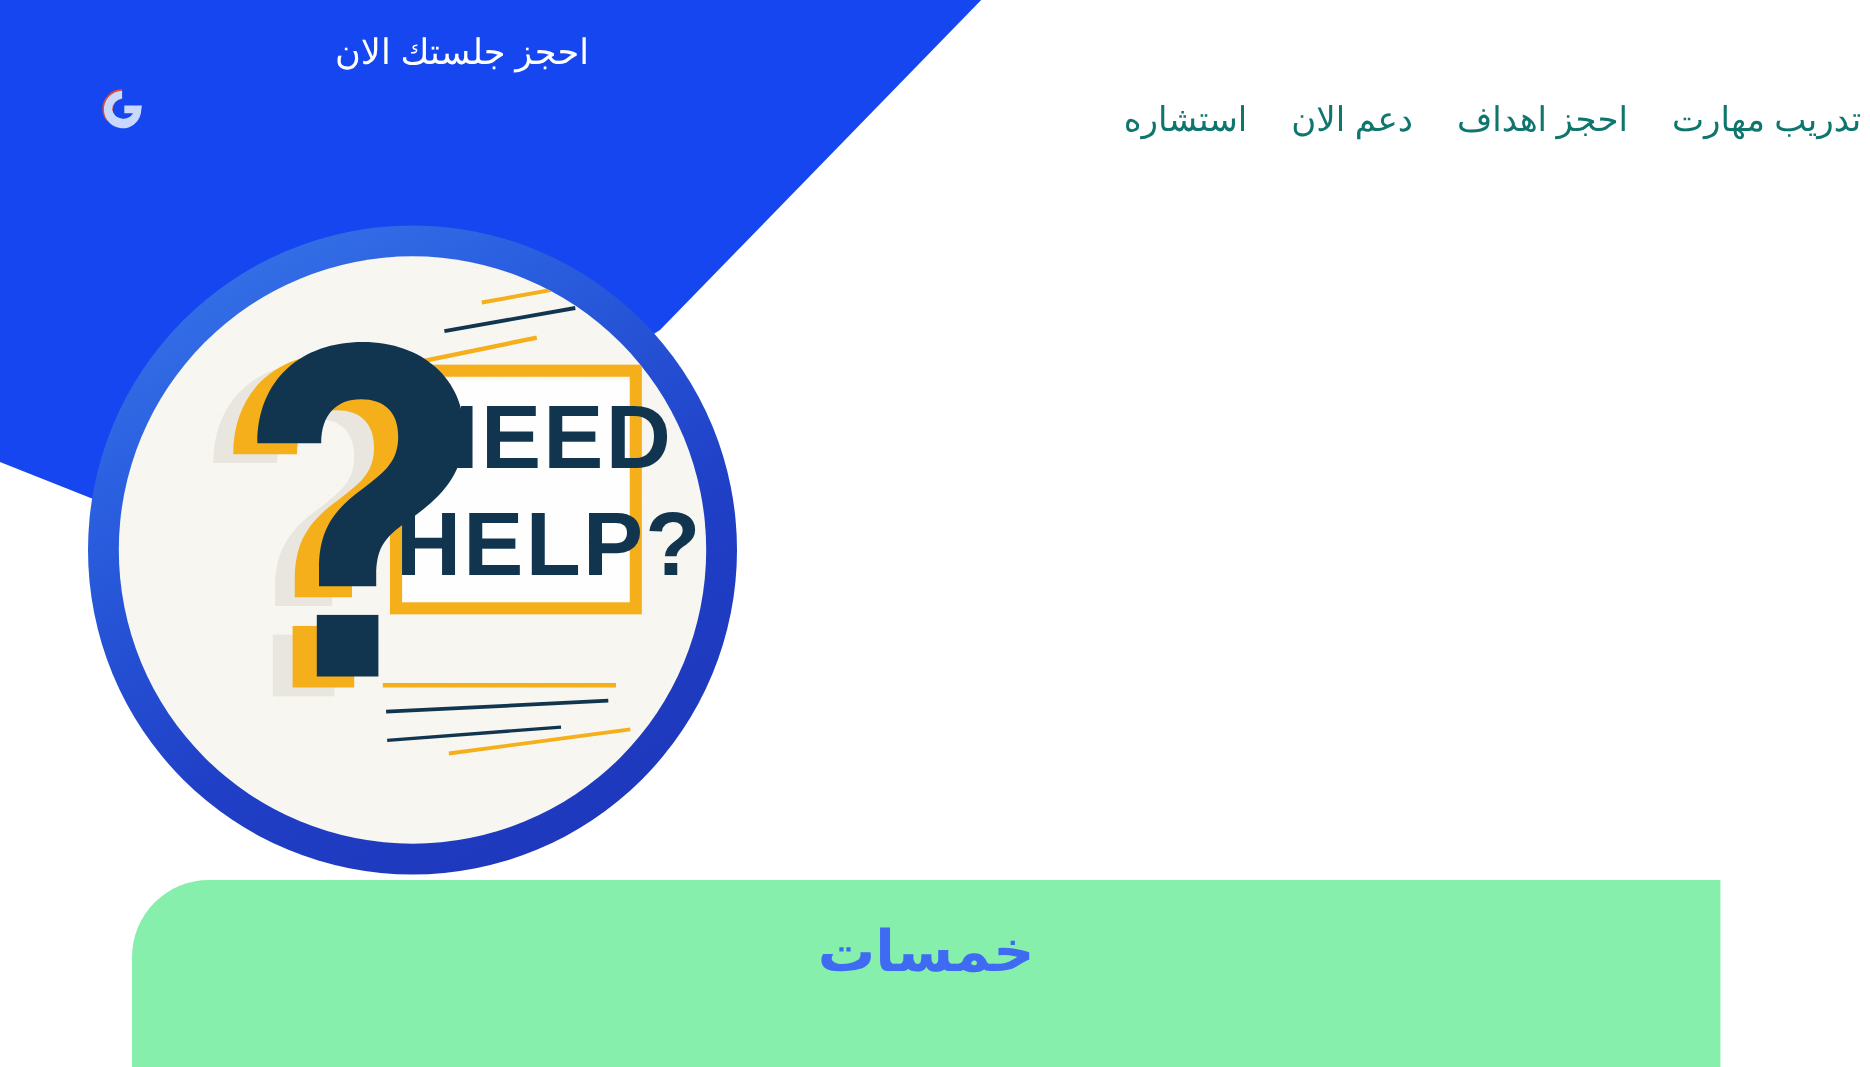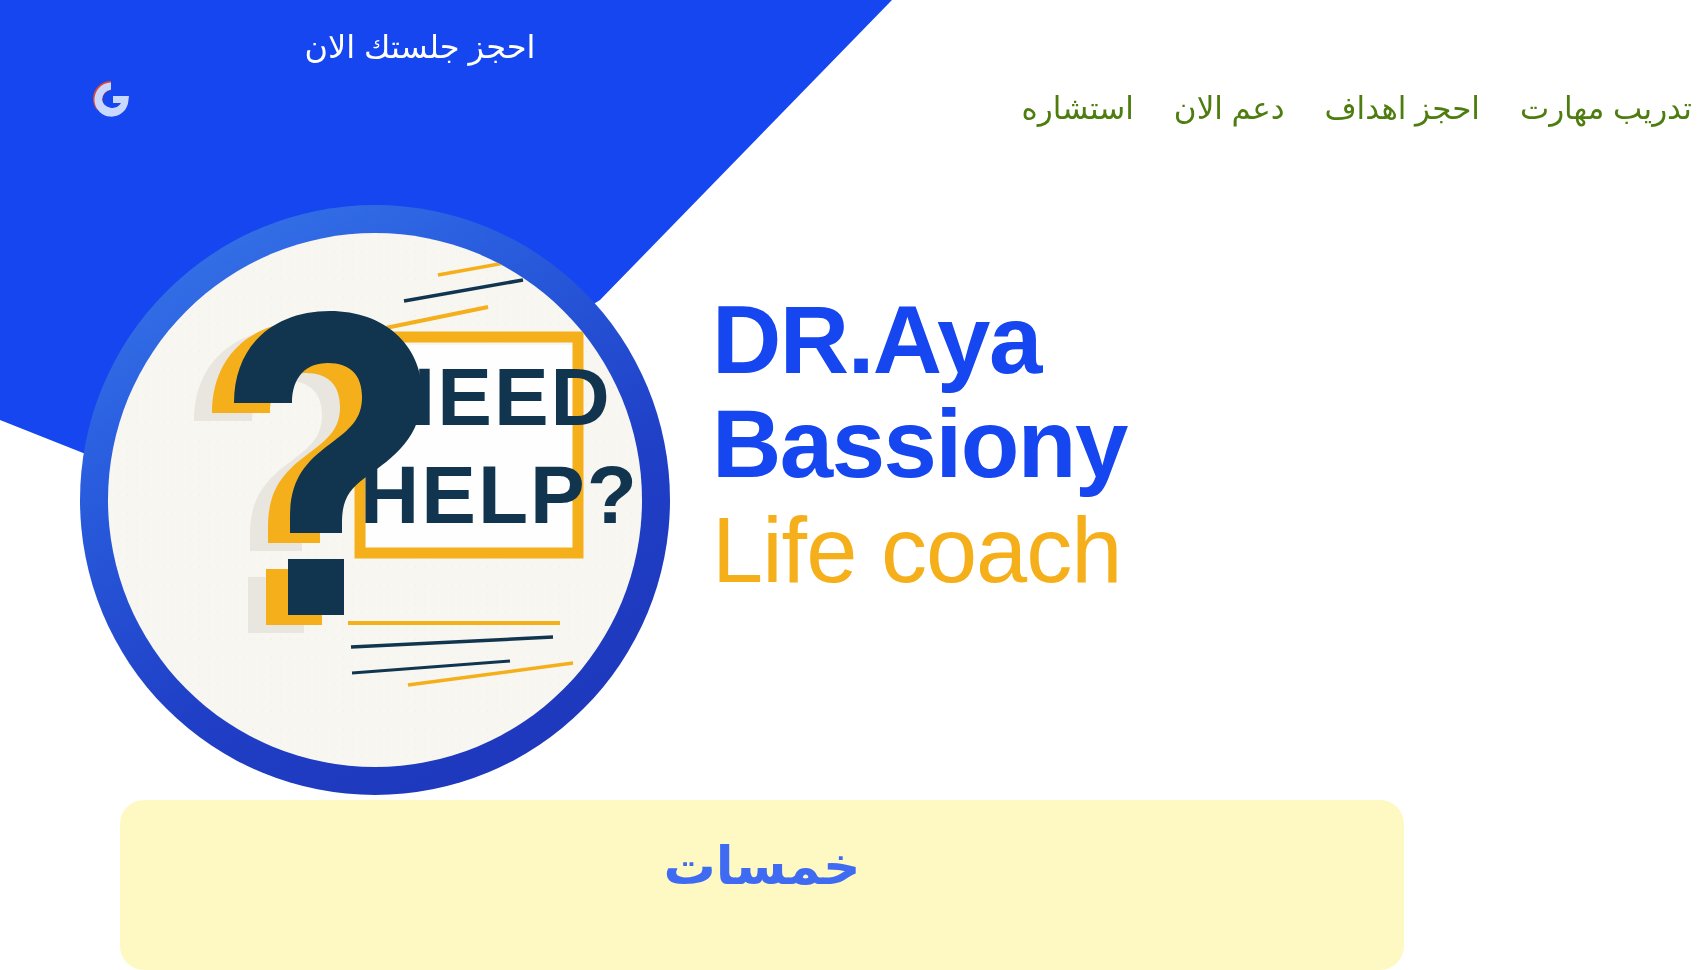--- a/index.html
+++ b/index.html
@@ -59,21 +59,21 @@
     flex-direction: row;
     align-items: center;
     direction: rtl;
     gap: 40px;
     color: #e2492c;
     font-size: 31px;
     font-weight: 400;
     white-space: nowrap;
   }
   .nav-item {
-    color: #4d7c0f;
+    color: #0f766e;
     text-decoration: none;
     cursor: pointer;
     line-height: 1.1;
   }
 
   
   .hero-circle {
     position: absolute;
     left: 80px;
     top: 205px;
@@ -125,26 +125,25 @@
     line-height: 1.08;
     letter-spacing: -1px;
     margin: 6px 0 0 0;
   }
 
   
   .footer-bar {
     position: absolute;
     left: 120px;
     top: 800px;
-    width: 1284px;
+    width: 1444px;
     height: 170px;
-    background: #fef9c3;
+    background: #86efac;
     border-top-left-radius: 70px;
     overflow: hidden;
-    border-radius: 24px;
   }
   .footer-watermark {
     position: absolute;
     left: 0;
     right: 0;
     top: 36px;
     text-align: center;
     color: #3f6bf3;
     font-size: 52px;
     font-weight: 700;
@@ -232,23 +231,18 @@
         <g stroke-linecap="butt">
           <line x1="240" y1="390" x2="452" y2="390" stroke="#f5af1b" stroke-width="4"></line>
           <line x1="243" y1="414" x2="445" y2="404" stroke="#12354f" stroke-width="3.5"></line>
           <line x1="244" y1="440" x2="402" y2="428" stroke="#12354f" stroke-width="3"></line>
           <line x1="300" y1="452" x2="465" y2="430" stroke="#f5af1b" stroke-width="3.5"></line>
         </g>
       </svg>
     </div>
   </div>
 
-  <div class="headline">
-    <h1 class="headline-name">DR.Aya
-Bassiony</h1>
-    <div class="headline-role">Life coach</div>
-  </div>
 
   <div class="footer-bar">
     <div class="footer-watermark">خمسات</div>
   </div>
 
 </div>
 
 </body></html>

